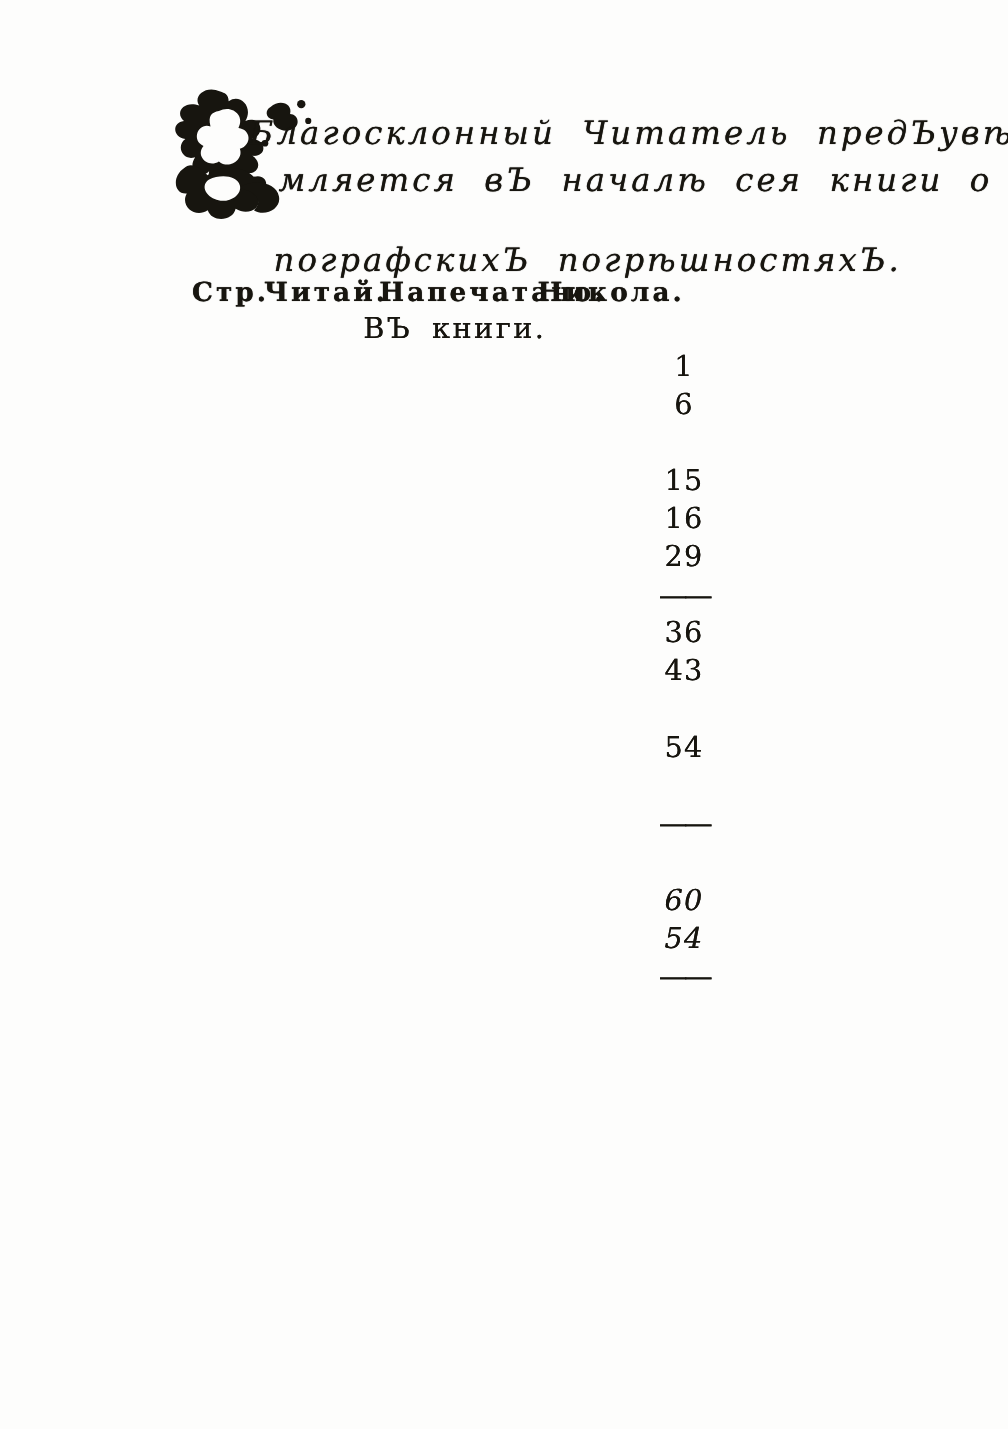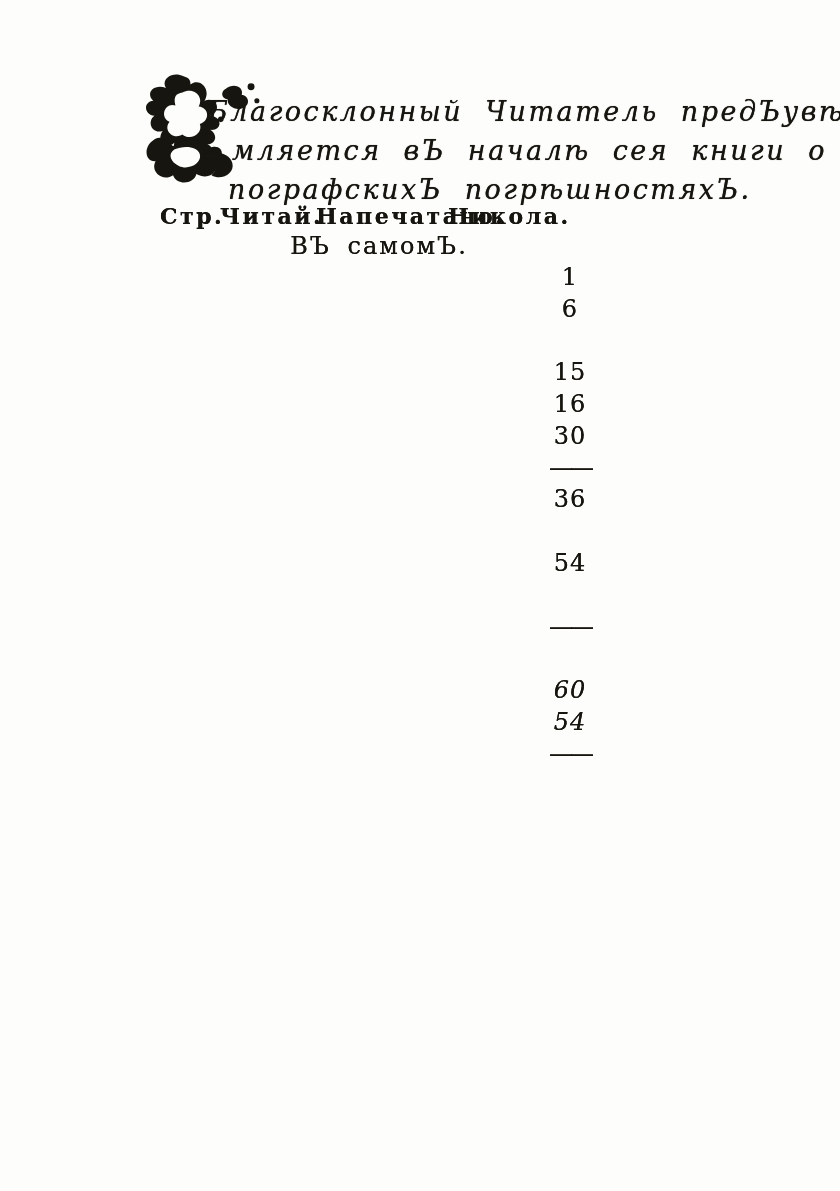--- a/index.html
+++ b/index.html
@@ -21,21 +21,21 @@
     font-style:italic;
     font-size:27px;
     line-height:39px;
     letter-spacing:2.5px;
     word-spacing:11px;
     text-shadow:0 0 .7px currentColor;
     white-space:nowrap;
   }
   .h1{margin-left:58px;}
   .h2{margin-left:82px;}
-  .h3{margin-left:78px;}
+  .h3{margin-left:78px;margin-top:28px;}
 
   
   .table-header{
     display:grid;
     grid-template-columns:58px 42px 62px 150px 36px 1fr;
     margin-top:-8px;height:30px;align-items:center;
     font-weight:bold;font-size:22px;letter-spacing:2.5px;
     text-shadow:0 0 .6px currentColor;
     white-space:nowrap;
   }
@@ -99,21 +99,21 @@
     </div>
 
     <div class="table-header">
       <span class="th-page">Стр.</span>
       <span class="th-line">Читай.</span>
       <span class="th-printed">Напечатано.</span>
       <span class="th-read">Никола.</span>
     </div>
 
     <div class="rows">
-        <div class="section-heading">ВЪ самомЪ.</div>
+        <div class="section-heading">ВЪ книги.</div>
         <div class="row">
           <div class="c page">1</div>
           <div class="c d1">-</div>
           <div class="c line">5</div>
           <div class="c printed">Капита</div>
           <div class="c d2">-</div>
           <div class="c read">Капитана</div>
         </div>
         <div class="row">
           <div class="c page">6</div>
@@ -134,43 +134,47 @@
         </div>
         <div class="row">
           <div class="c page">16</div>
           <div class="c d1">-</div>
           <div class="c line">9</div>
           <div class="c printed">чину</div>
           <div class="c d2">-</div>
           <div class="c read">чинЪ</div>
         </div>
         <div class="row">
-          <div class="c page">30</div>
-          <div class="c d1">-</div>
-          <div class="c line">2</div>
-          <div class="c printed">во оной</div>
+          <div class="c page">29</div>
+          <div class="c d1">-</div>
+          <div class="c line">13</div>
+          <div class="c printed">Похомїй</div>
           <div class="c d2">-</div>
-          <div class="c read">Во оной</div>
+          <div class="c read">Пахомїй</div>
         </div>
         <div class="row">
           <div class="c page"><span class="emdash">——</span></div>
           <div class="c d1">-</div>
           <div class="c line">24</div>
           <div class="c printed">Прокопьеаича</div>
           <div class="c d2"></div>
           <div class="c read">Прокопьевича</div>
         </div>
         <div class="row">
           <div class="c page">36</div>
           <div class="c d1">-</div>
           <div class="c line">11</div>
           <div class="c printed">рѣку 1771</div>
           <div class="c d2"></div>
           <div class="c read">рѣку, 1771.</div>
         </div>
+        <div class="row">
+          <div class="c page">43</div>
+          <div class="c d2"></div>
+        </div>
         <div class="row cont">
           <div class="c page"></div>
           <div class="c d1"></div>
           <div class="c line"></div>
           <div class="c d2"></div>
           <div class="c read"></div>
         </div>
         <div class="row">
           <div class="c page">54</div>
         </div>

